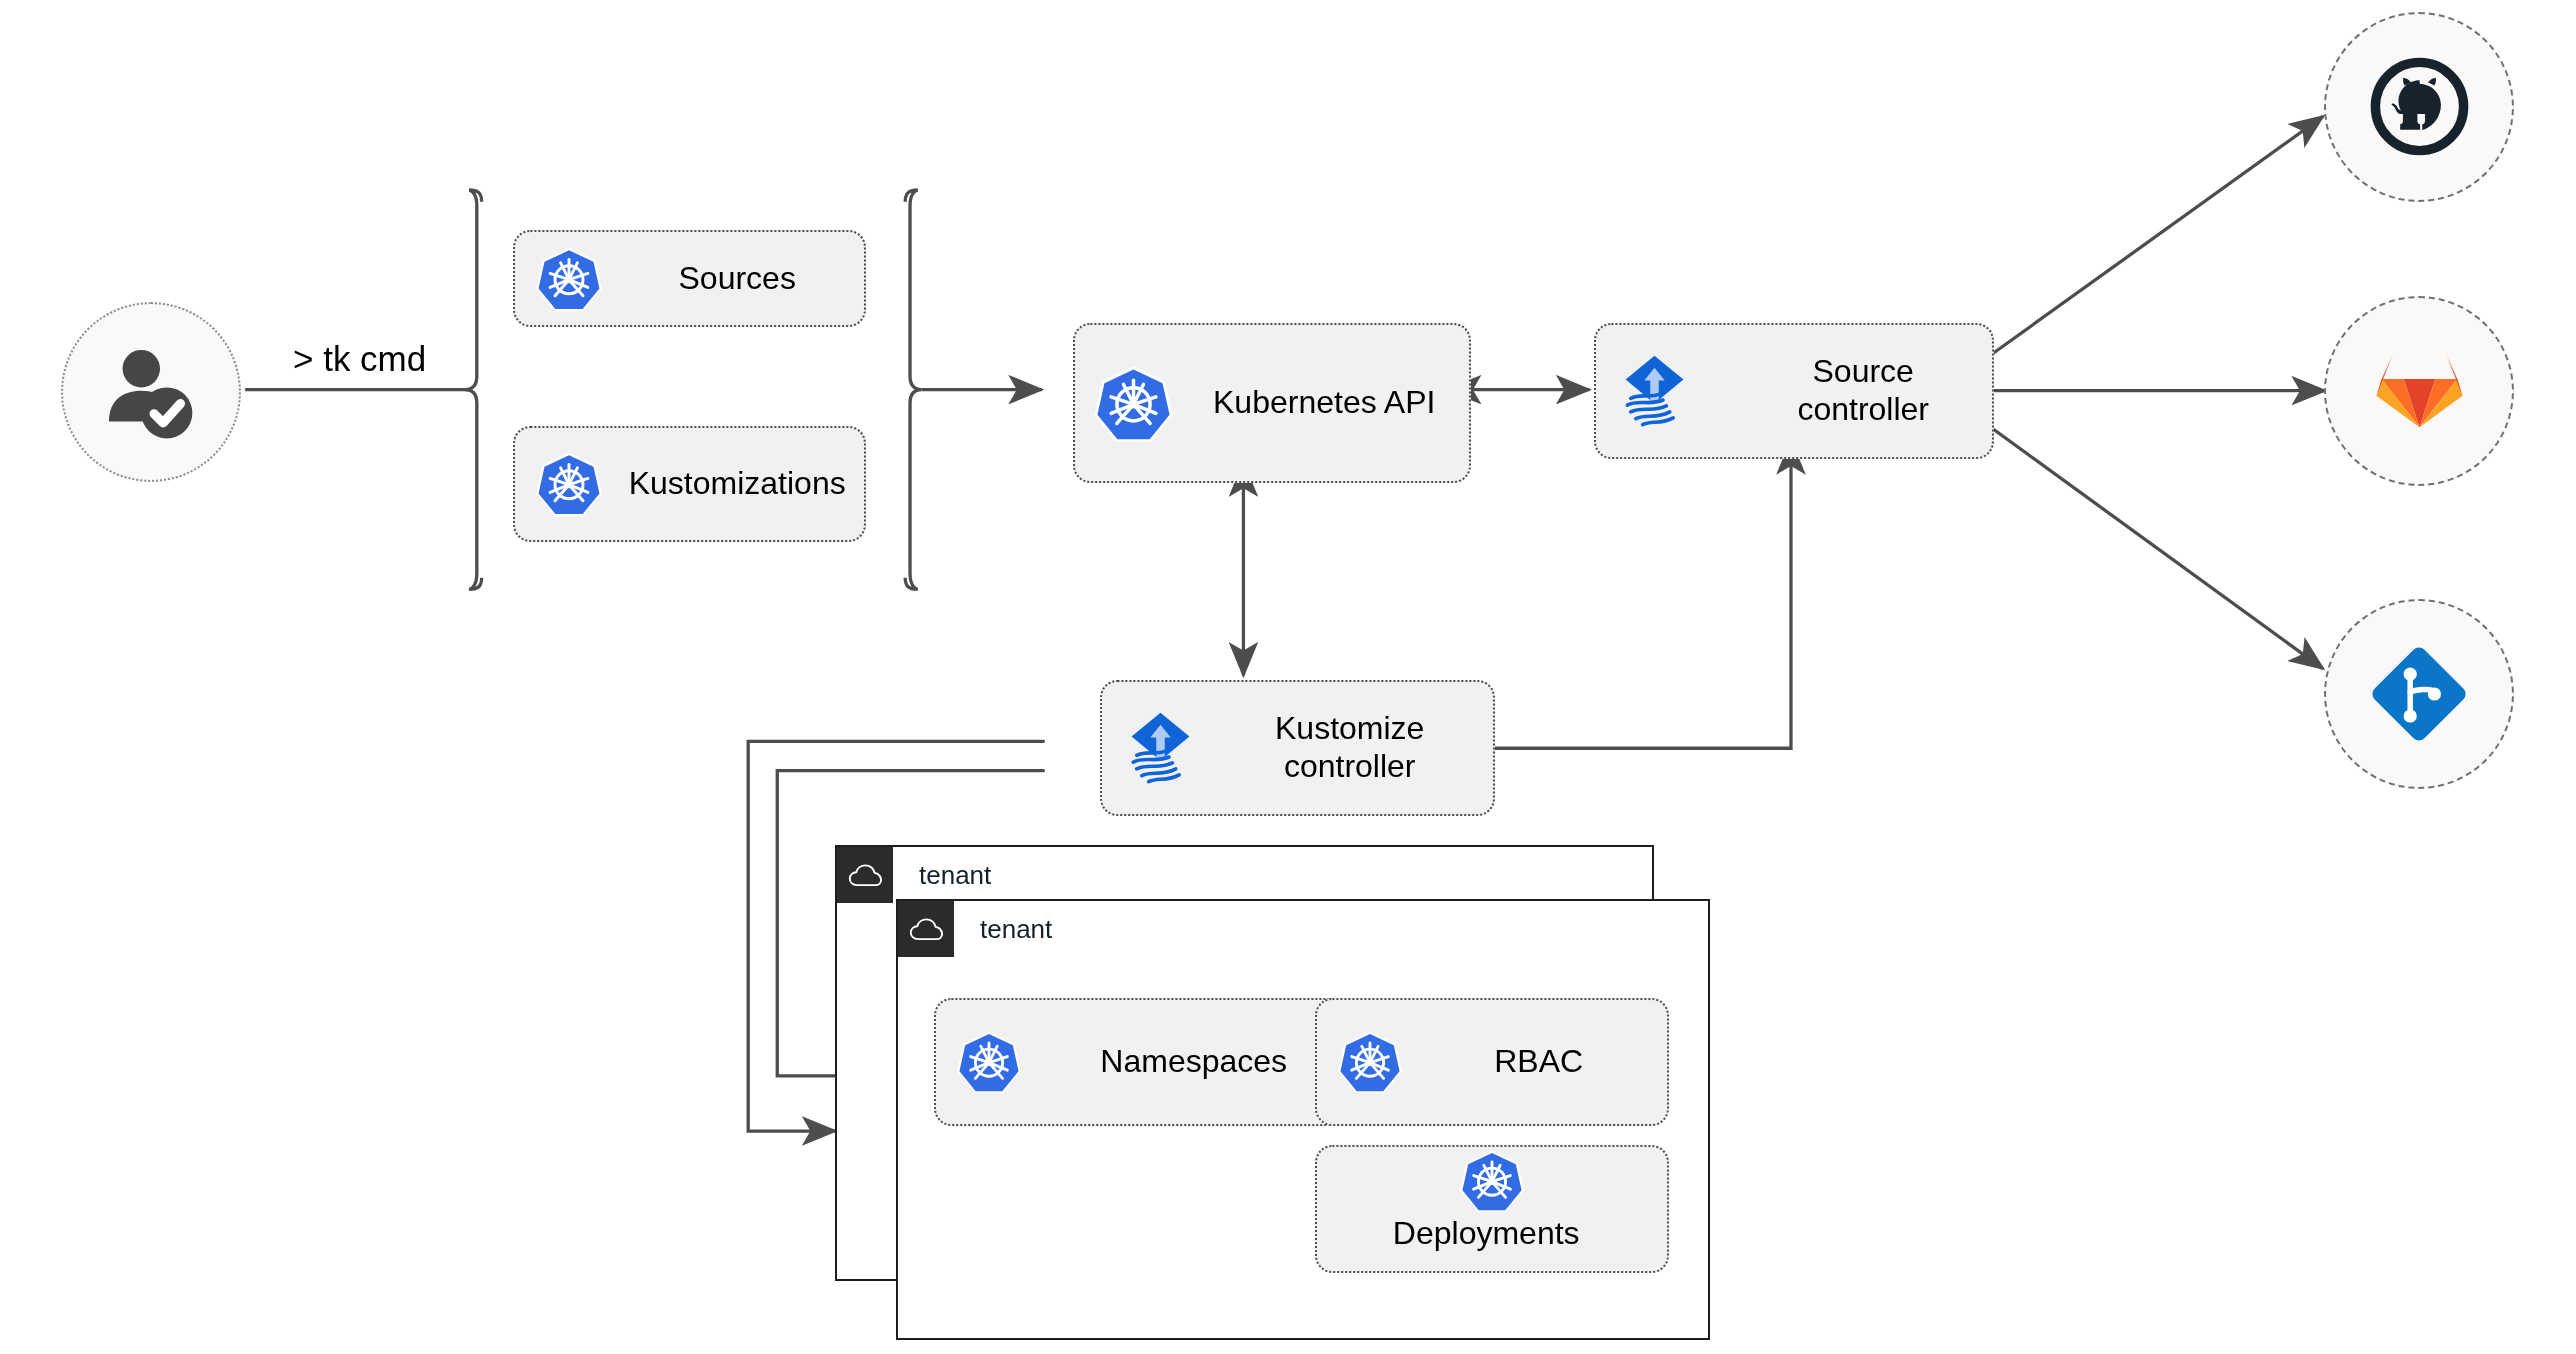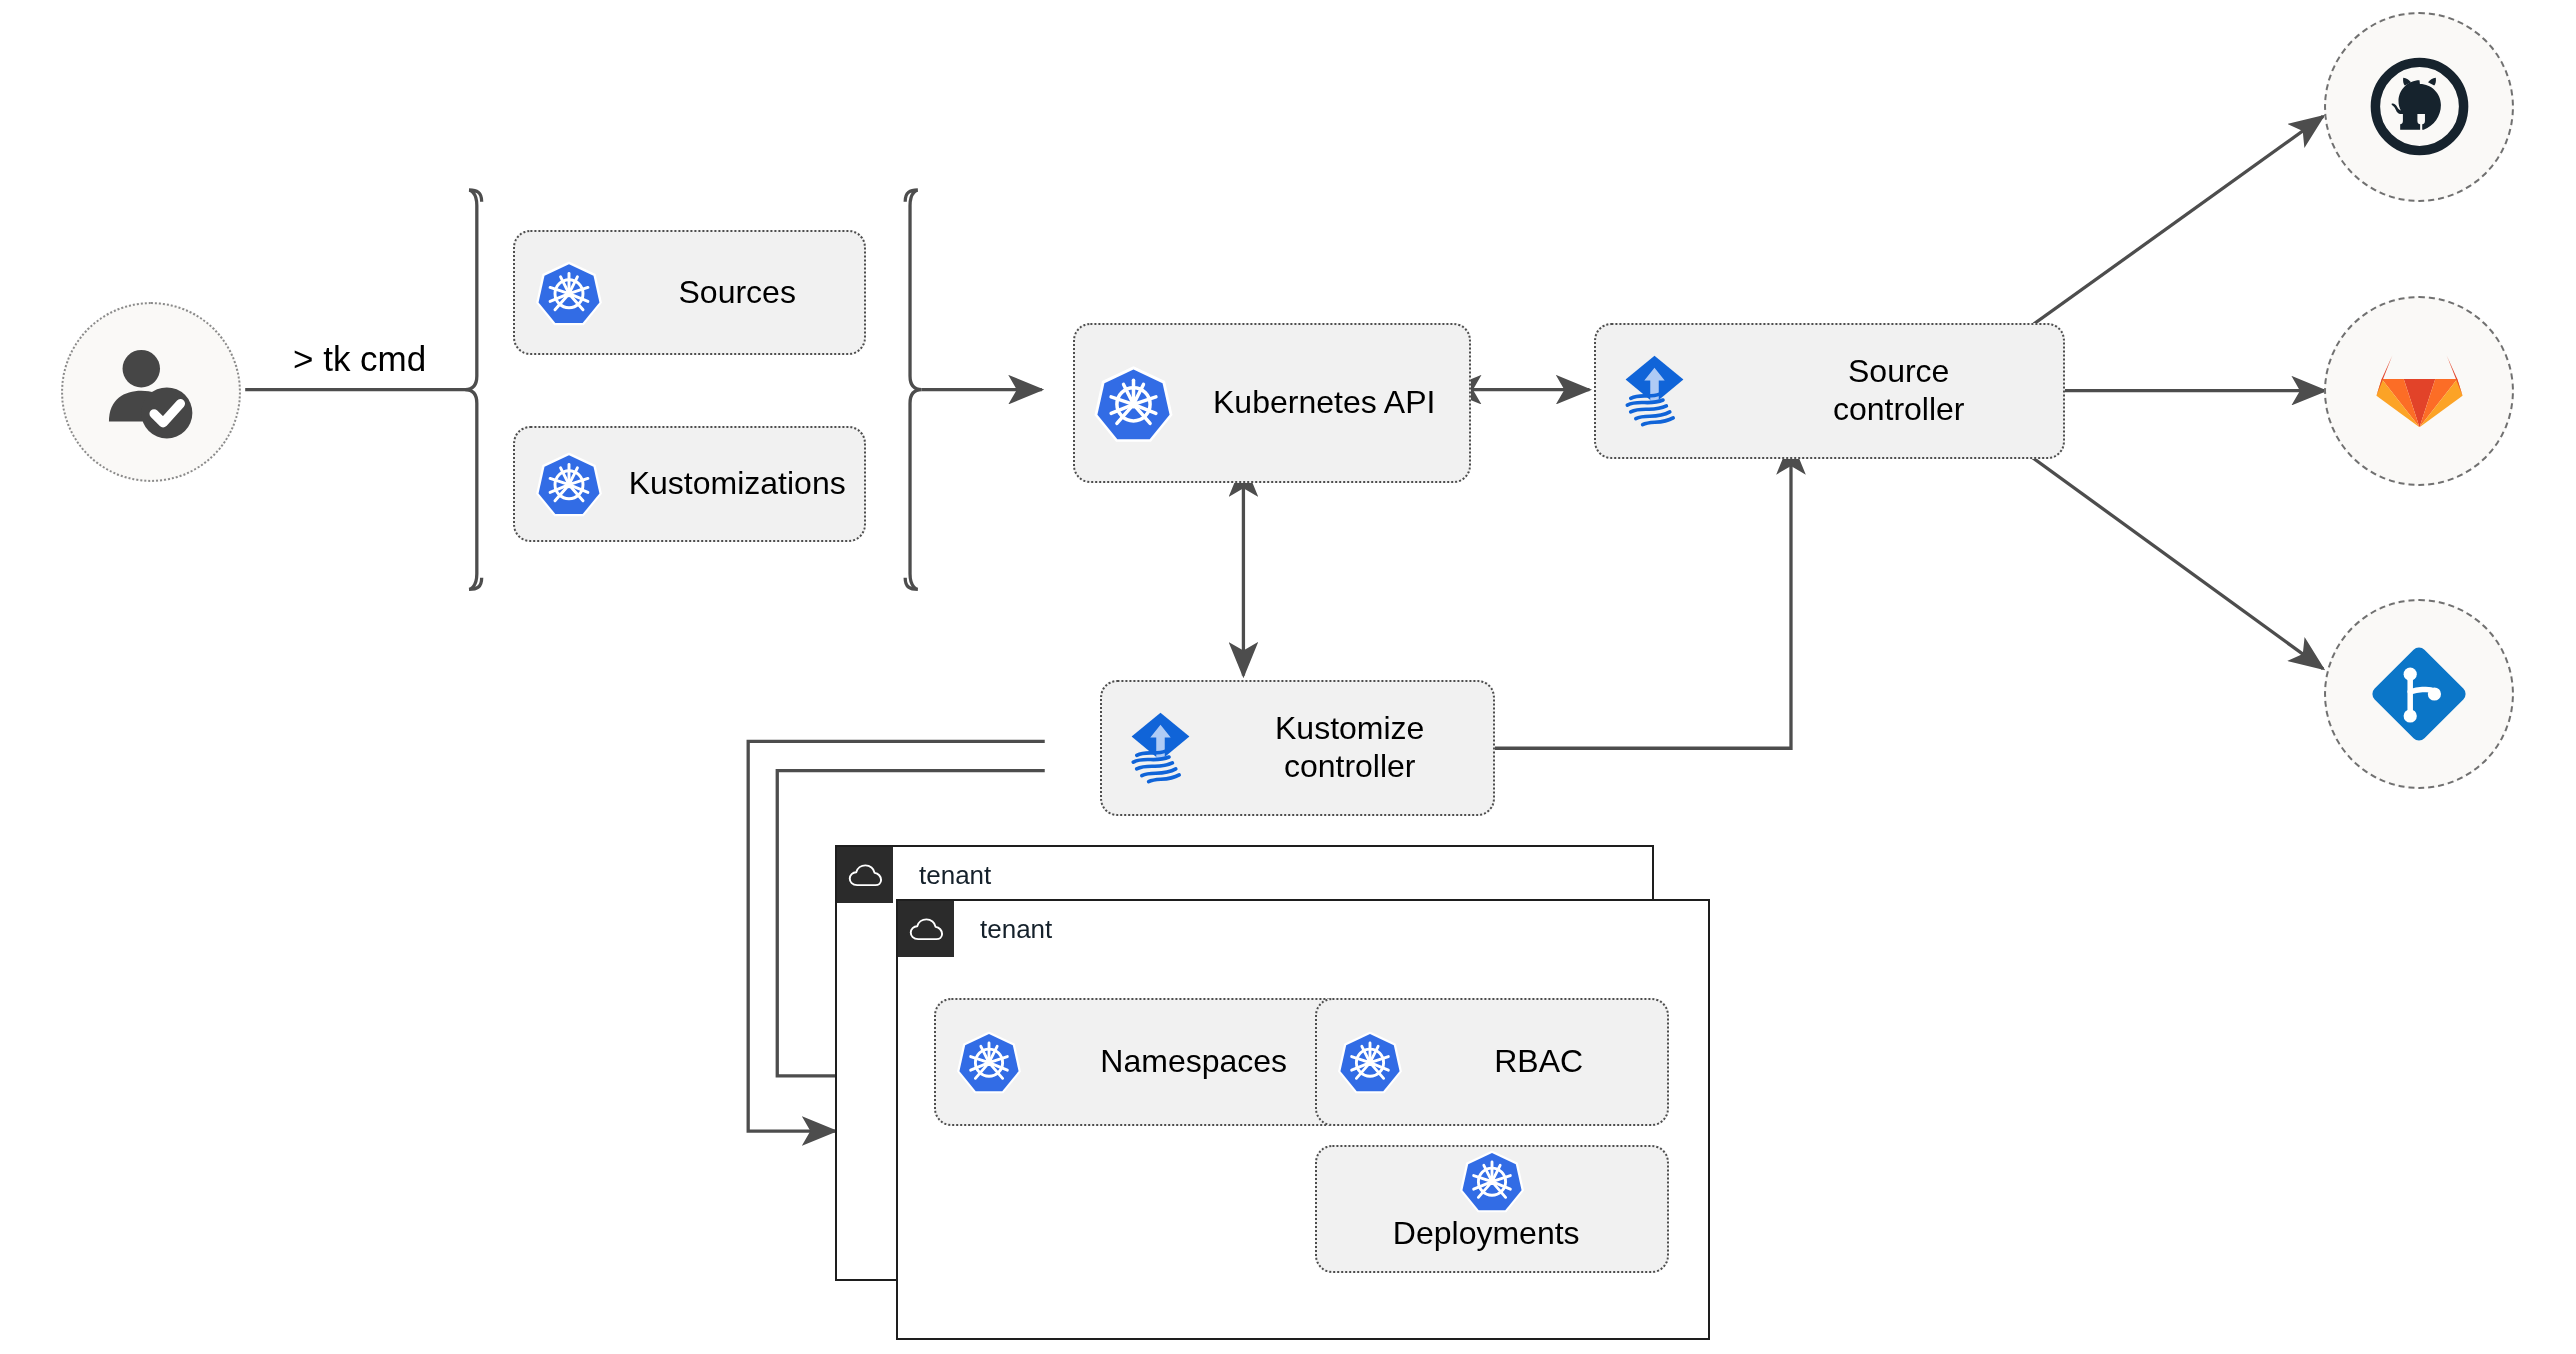--- a/index.html
+++ b/index.html
@@ -160,21 +160,21 @@
     <svg width="109" height="109" viewBox="0 0 64 64">
       <circle cx="26" cy="18" r="11" fill="#464646"></circle>
       <path d="M7 49 C7 36 16 31 26 31 C32 31 37 32.6 41 35.6 L41 49 Z" fill="#464646"></path>
       <circle cx="41" cy="44" r="15" fill="#464646"></circle>
       <path d="M33.5 44.5 L38.8 49.8 L49 38.5" stroke="#ffffff" stroke-width="5.4" fill="none" stroke-linecap="round" stroke-linejoin="round"></path>
     </svg>
   </div>
 
   <div class="cmd" style="left:293px; top:339px;">&gt; tk cmd</div>
 
-  <div class="card" style="left:513px; top:230px; width:353px; height:125px;">
+  <div class="card" style="left:513px; top:230px; width:353px; height:97px;">
     <span class="ico" style="width:107px;">
       <svg width="70" height="70" viewBox="0 0 100 100">
         <path d="M50 5 L88 23 L97 64 L71 96 L29 96 L3 64 L12 23 Z" fill="#ffffff"></path>
         <path d="M50 9 L85 25.5 L93.5 63.5 L69.5 93 L30.5 93 L6.5 63.5 L15 25.5 Z" fill="#326CE5"></path>
         <g fill="none" stroke="#ffffff" stroke-width="4.2" stroke-linecap="round">
           <circle cx="50" cy="51" r="20"></circle>
           <path d="M50 51 L50 22"></path>
             <path d="M50 51 L77 42"></path>
           <path d="M50 51 L70 74"></path>
             <path d="M50 51 L30 74"></path>
@@ -229,21 +229,21 @@
             <path d="M50 51 L77 62"></path>
           <path d="M50 51 L62 27"></path>
             <path d="M50 51 L38 27"></path>
         </g>
         <circle cx="50" cy="51" r="5" fill="#ffffff"></circle>
       </svg>
     </span>
     <span class="lbl">Kubernetes API</span>
   </div>
 
-  <div class="card" style="left:1594px; top:323px; width:471px; height:136px;gap:34px;">
+  <div class="card" style="left:1594px; top:323px; width:400px; height:136px;gap:34px;">
     <span class="ico" style="width:116px;">
       <svg width="85" height="85" viewBox="0 0 100 100">
         <path d="M50 8 L84 36 L50 64 L16 36 Z" fill="#1064D8"></path>
         <path d="M50 22 L62 37 L55 37 L55 62 L45 62 L45 37 L38 37 Z" fill="#AFCBF5"></path>
         <g stroke="#1064D8" stroke-width="4.2" fill="none" stroke-linecap="round">
           <path d="M22 58 C34 52 44 58 56 53"></path>
           <path d="M18 66 C32 59 44 67 60 60"></path>
           <path d="M22 74 C36 67 48 75 64 67"></path>
           <path d="M28 82 C40 76 52 83 68 74"></path>
           <path d="M36 89 C46 84 58 89 72 81"></path>

